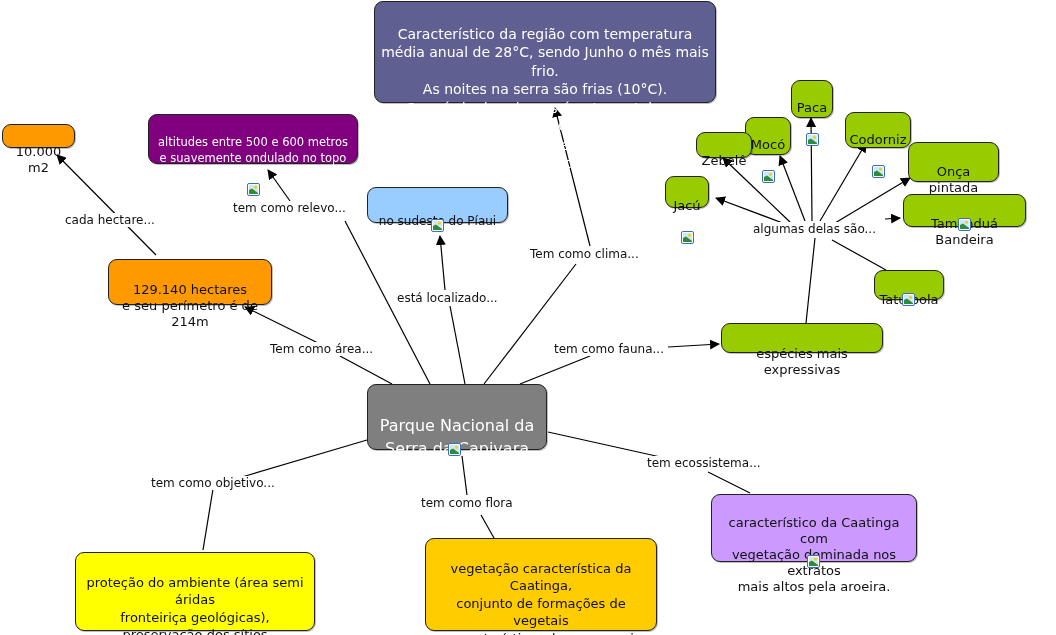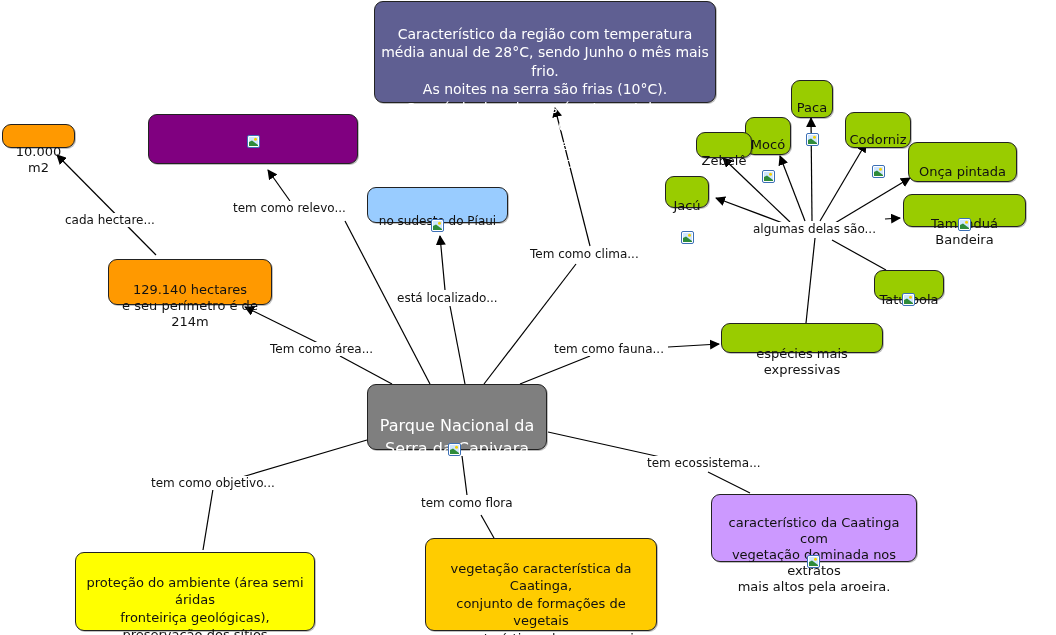--- a/index.html
+++ b/index.html
@@ -75,20 +75,22 @@
 As noites na serra são frias (10°C).
 O período das chuvas é entre outubro e novembro. O clima
 é de zona tropical, quente, semi árido, com 6 meses secos.</span>
 </div>
 
 <div class="node" style="left:2px;top:124px;width:73px;height:24px;background:#ff9900;padding:3px 4px;">
   <span class="txt">10.000 m2</span>
 </div>
 
 <div class="node purple" style="left:148px;top:114px;width:210px;height:50px;background:#800080;padding:3px 4px;">
+  <span class="txt">altitudes entre 500 e 600 metros
+e suavemente ondulado no topo</span>
   <span class="img-icon"><svg width="9" height="9" viewBox="0 0 9 9">
         <rect width="9" height="9" fill="#cfe6ff"></rect>
         <circle cx="6.5" cy="2.3" r="1.5" fill="#f5d000"></circle>
         <path d="M0,9 L0,5 L3,3.5 L9,8 L9,9z" fill="#2e8b3a"></path>
       </svg></span>
 </div>
 
 <div class="node" style="left:367px;top:187px;width:141px;height:36px;background:#99ccff;padding:9px 4px;font-size:12px;">
   <span class="txt">no sudeste do Píaui</span>
 </div>
@@ -141,21 +143,21 @@
   <span class="txt">Zebelê</span>
 </div>
 <div class="node" style="left:845px;top:112px;width:66px;height:36px;background:#99cc00;padding:3px 2px;">
   <span class="txt">Codorniz</span>
   <span class="img-icon"><svg width="9" height="9" viewBox="0 0 9 9">
         <rect width="9" height="9" fill="#cfe6ff"></rect>
         <circle cx="6.5" cy="2.3" r="1.5" fill="#f5d000"></circle>
         <path d="M0,9 L0,5 L3,3.5 L9,8 L9,9z" fill="#2e8b3a"></path>
       </svg></span>
 </div>
-<div class="node" style="left:908px;top:142px;width:109px;height:40px;background:#99cc00;padding:5px 2px;">
+<div class="node" style="left:908px;top:142px;width:91px;height:40px;background:#99cc00;padding:5px 2px;">
   <span class="txt">Onça pintada</span>
   <span class="img-icon"><svg width="9" height="9" viewBox="0 0 9 9">
         <rect width="9" height="9" fill="#cfe6ff"></rect>
         <circle cx="6.5" cy="2.3" r="1.5" fill="#f5d000"></circle>
         <path d="M0,9 L0,5 L3,3.5 L9,8 L9,9z" fill="#2e8b3a"></path>
       </svg></span>
 </div>
 <div class="node" style="left:665px;top:176px;width:44px;height:32px;background:#99cc00;padding:5px 2px;">
   <span class="txt">Jacú</span>
   <span class="img-icon"><svg width="9" height="9" viewBox="0 0 9 9">

